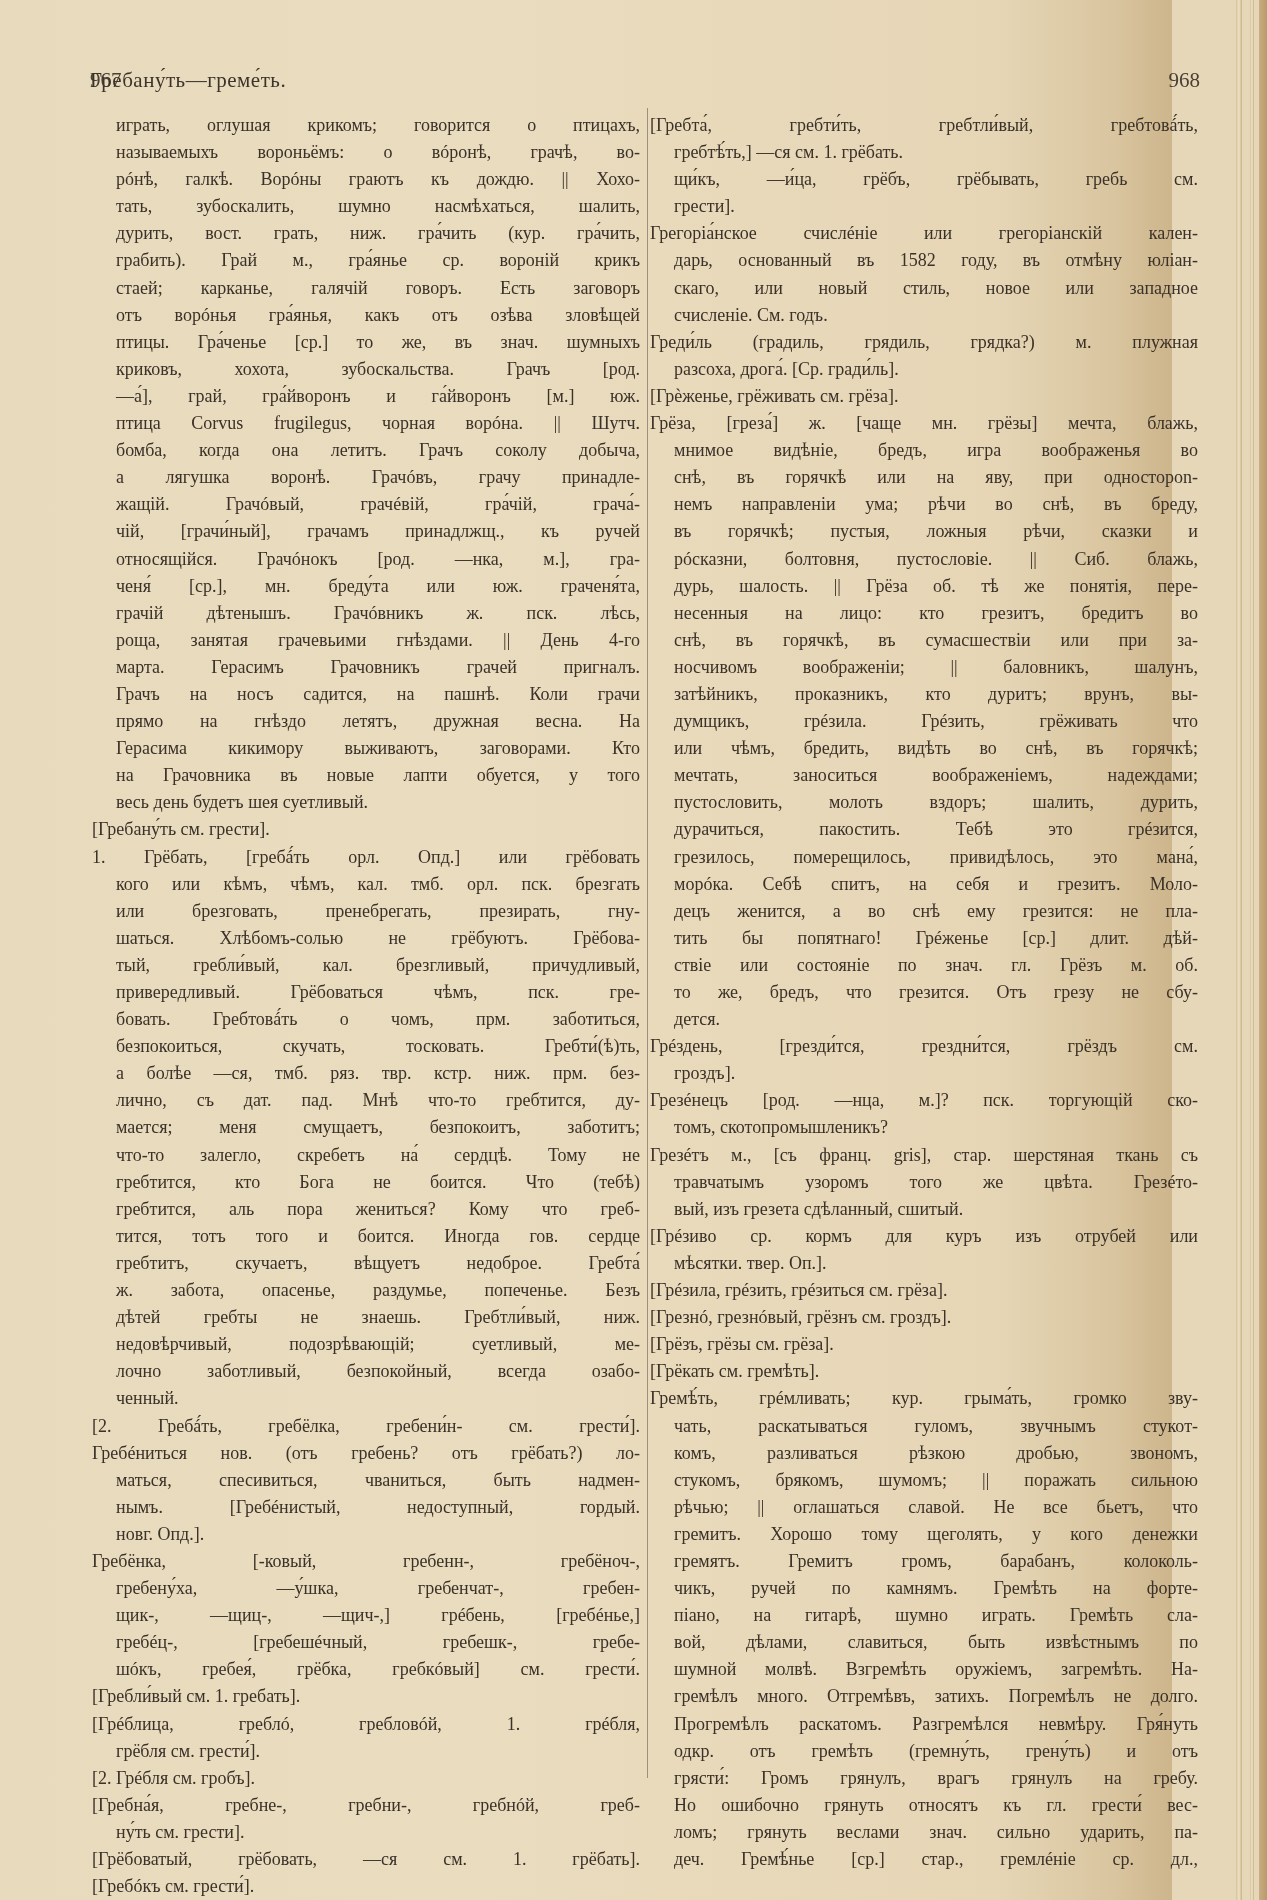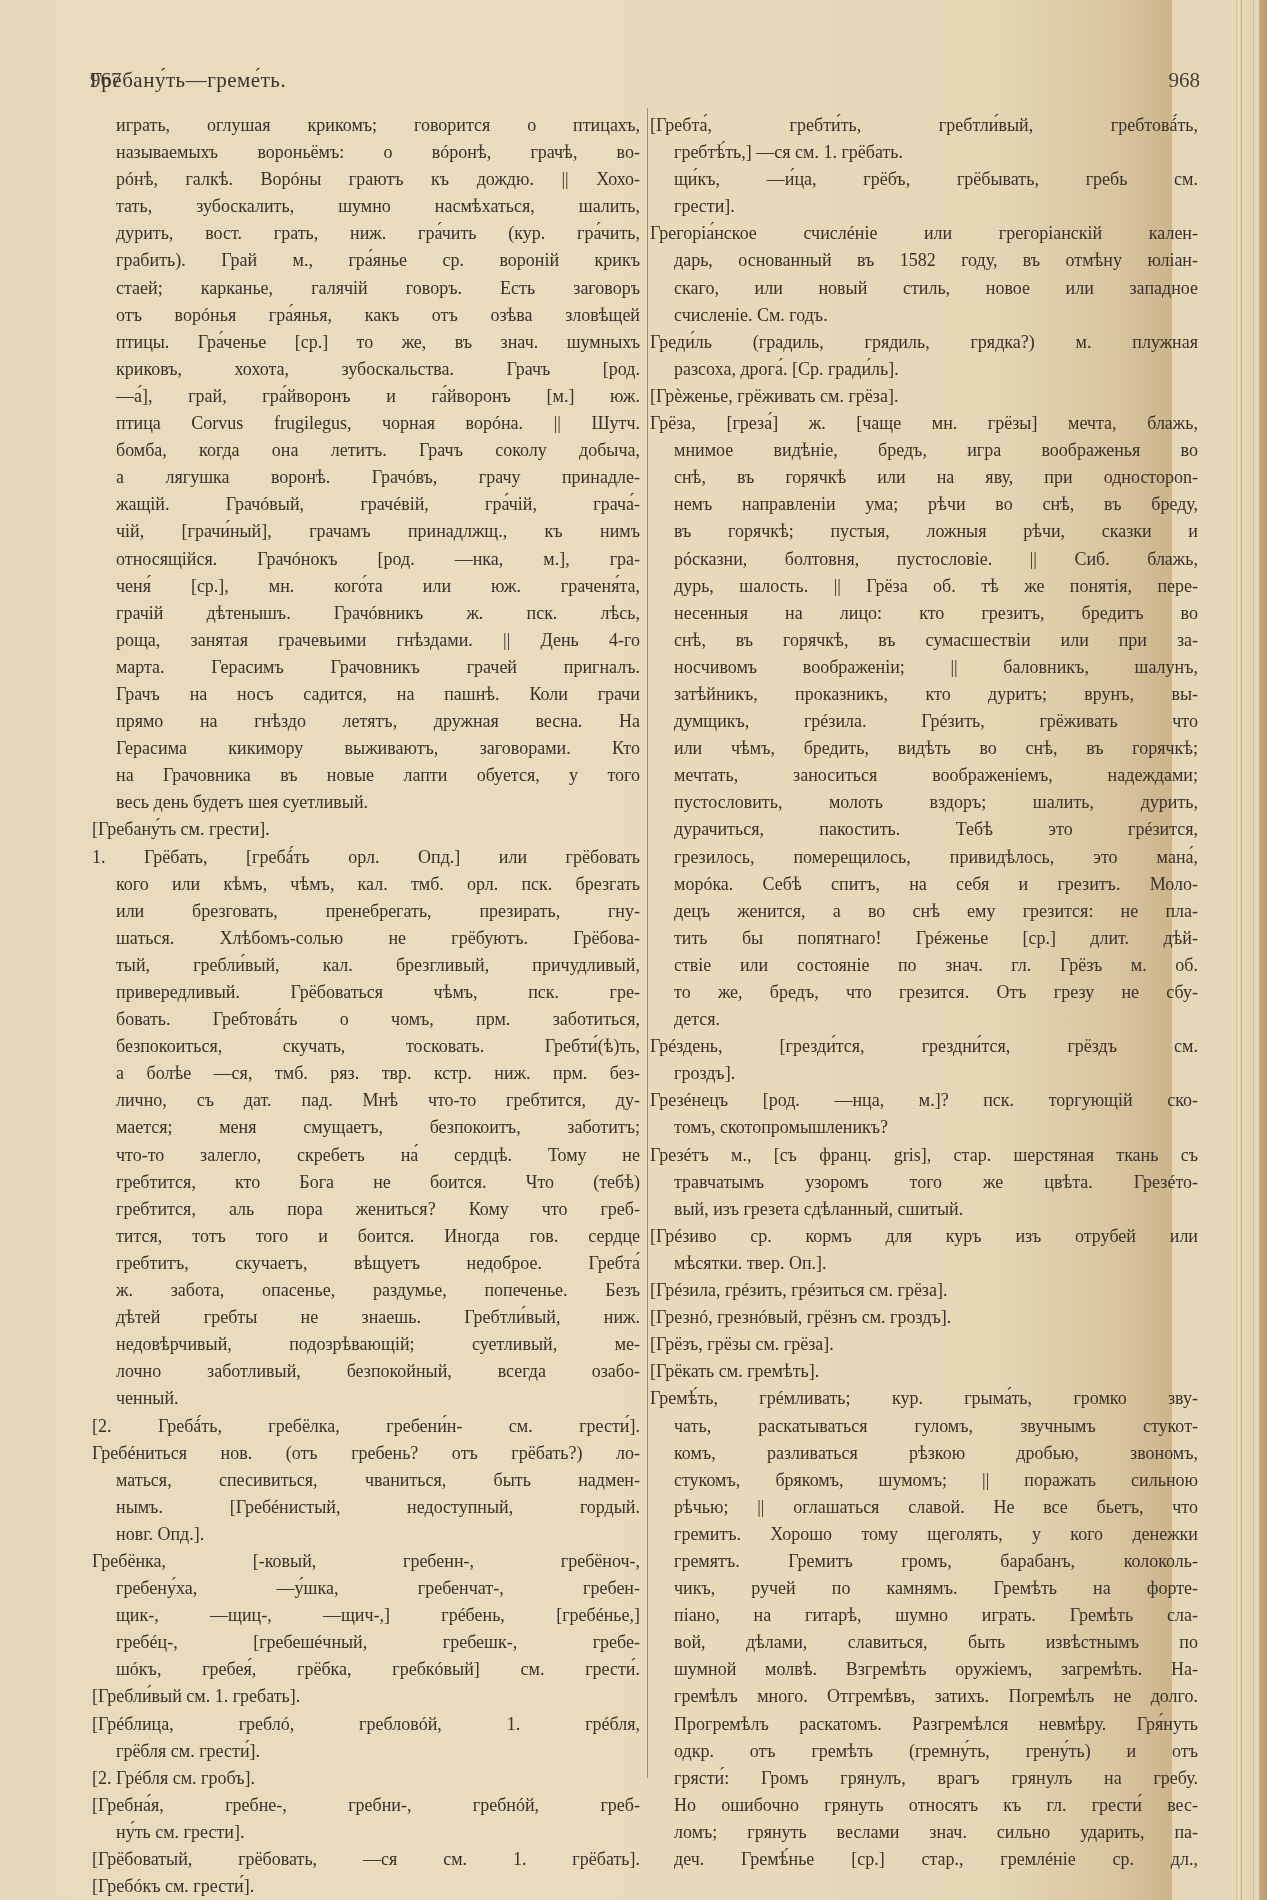--- a/index.html
+++ b/index.html
@@ -71,23 +71,23 @@
       <div class="line ind">грабить). Грай м., гра́янье ср. вороній крикъ</div>
       <div class="line ind">стаей; карканье, галячій говоръ. Есть заговоръ</div>
       <div class="line ind">отъ вoрóнья гра́янья, какъ отъ озѣва зловѣщей</div>
       <div class="line ind">птицы. Гра́ченье [ср.] то же, въ знач. шумныхъ</div>
       <div class="line ind">криковъ, хохота, зубоскальства. Грачъ [род.</div>
       <div class="line ind">—а́], грай, гра́йворонъ и га́йворонъ [м.] юж.</div>
       <div class="line ind">птица Corvus frugilegus, чорная ворóна. || Шутч.</div>
       <div class="line ind">бомба, когда она летитъ. Грачъ соколу добыча,</div>
       <div class="line ind">а лягушка воронѣ. Грачóвъ, грачу принадле-</div>
       <div class="line ind">жащій. Грачóвый, грачéвій, гра́чій, грача́-</div>
-      <div class="line ind">чій, [грачи́ный], грачамъ принадлжщ., къ нимъ</div>
+      <div class="line ind">чій, [грачи́ный], грачамъ принадлжщ., къ ручей</div>
       <div class="line ind">относящійся. Грачóнокъ [род. —нка, м.], гра-</div>
-      <div class="line ind">ченя́ [ср.], мн. кого́та или юж. граченя́та,</div>
+      <div class="line ind">ченя́ [ср.], мн. бреду́та или юж. граченя́та,</div>
       <div class="line ind">грачій дѣтенышъ. Грачóвникъ ж. пск. лѣсь,</div>
       <div class="line ind">роща, занятая грачевьими гнѣздами. || День 4-го</div>
       <div class="line ind">марта. Герасимъ Грачовникъ грачей пригналъ.</div>
       <div class="line ind">Грачъ на носъ садится, на пашнѣ. Коли грачи</div>
       <div class="line ind">прямо на гнѣздо летятъ, дружная весна. На</div>
       <div class="line ind">Герасима кикимору выживаютъ, заговорами. Кто</div>
       <div class="line ind">на Грачовника въ новые лапти обуется, у того</div>
       <div class="line ind last">весь день будетъ шея суетливый.</div>
       <div class="line last">[Гребану́ть см. грести].</div>
       <div class="line">1. Грёбать, [гребá́ть орл. Опд.] или грёбовать</div>

